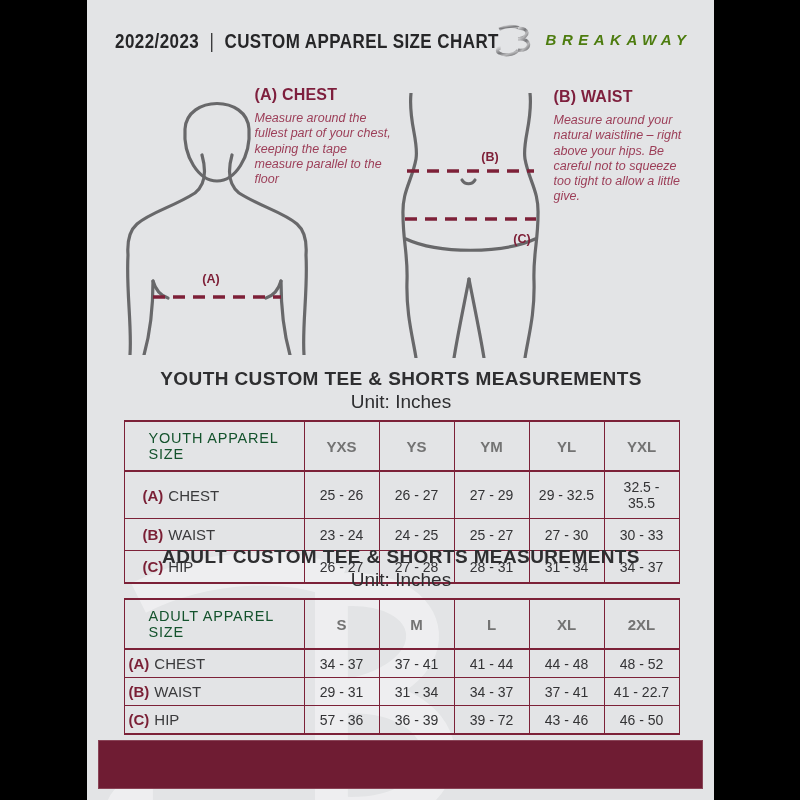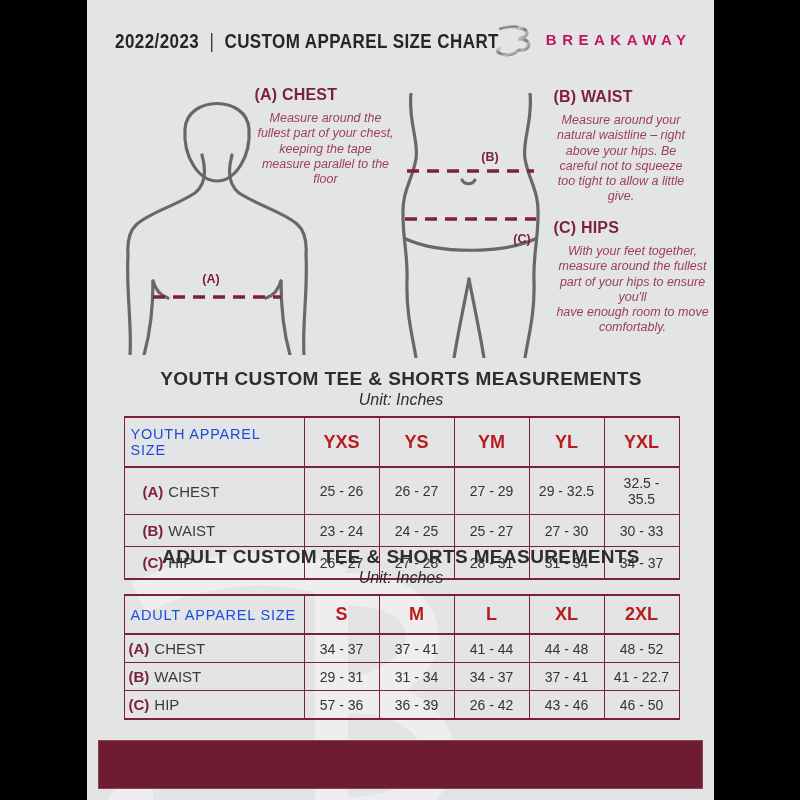--- a/index.html
+++ b/index.html
@@ -13,56 +13,56 @@
   }
   
   .header-title{
     position:absolute;left:28px;top:30px;white-space:nowrap;
     font-weight:bold;font-size:20px;color:#262628;letter-spacing:.5px;
     transform:scaleX(.85);transform-origin:left top;
   }
   .header-title .sep{margin:0 12px;font-weight:normal;color:#3a3a3c;}
   .brand{position:absolute;right:22px;top:18px;display:flex;align-items:center;gap:9px;}
   .brand-name{
-    font-weight:bold;font-size:15px;letter-spacing:5.5px;color:#be185d;
+    font-weight:bold;font-size:15px;letter-spacing:5.5px;color:#4d7c0f;font-style:italic;
   }
   
   .instr{position:absolute;z-index:1;}
   .instr-head{
     font-weight:bold;font-size:16px;color:#7e1f3d;letter-spacing:.2px;margin:0 0 7px 0;
   }
   .instr-body{
     font-style:italic;font-size:12.5px;line-height:1.22;color:#9c3e58;
-    white-space:pre-line;margin:0;text-align:center;
+    white-space:pre-line;margin:0;
   }
   #instr-chest{left:168px;top:86px;width:142px;}
   #instr-waist{left:467px;top:88px;width:135px;}
   #instr-hips {left:467px;top:219px;width:158px;}
   .figure{position:absolute;z-index:0;}
   #figure-chest{left:38px;top:85px;}
   #figure-waist-hip{left:306px;top:93px;}
   .fig-label{font-family:"Liberation Sans",sans-serif;font-weight:bold;font-size:12.5px;fill:#7e2038;}
   
   .table-section{position:absolute;left:37px;width:555px;text-align:center;z-index:1;}
   #youth-section{top:368px;}
   #adult-section{top:546px;}
   .table-title{font-size:19px;font-weight:bold;color:#2e2e30;letter-spacing:.4px;margin:0;}
-  .table-unit{font-style:italic;font-size:16px;color:#2e2e30;margin:1px 0 0 0;}
+  .table-unit{font-size:19px;color:#2e2e30;margin:1px 0 0 0;}
   table.size-table{
     border-collapse:collapse;table-layout:fixed;width:555px;margin-top:7px;background:transparent;
   }
   .size-table th,.size-table td{border:1.5px solid #7c2138;}
   .size-table thead th{border-top-width:2.5px;border-bottom-width:2.5px;}
   .size-table tbody tr:last-child td{border-bottom-width:2.5px;}
   .size-table col.c-label{width:180px;}
   .size-table col.c-size{width:75px;}
-  .size-table th{font-size:18px;font-weight:bold;color:#b91c1c;padding:8px 4px;}
+  .size-table th{font-size:15px;font-weight:bold;color:#737373;padding:8px 4px;}
   .size-table th.lbl{
-    font-weight:normal;font-size:14.5px;color:#1d4ed8;letter-spacing:.8px;
-    text-align:left;padding-left:6px;
+    font-weight:normal;font-size:14.5px;color:#14532d;letter-spacing:.8px;
+    text-align:left;padding-left:24px;
   }
   .size-table td{font-size:14px;color:#333335;padding:7px 4px;}
   .size-table td.rowlbl{text-align:left;padding-left:18px;font-size:15px;color:#3a3a3c;}
   .size-table td.rowlbl .rk{font-weight:bold;color:#7a1f35;margin-right:5px;}
   #adult-section .size-table td{padding:5px 4px;}
   
   .watermark{position:absolute;left:8px;top:498px;z-index:0;opacity:.4;}
   .footer-bar{
     position:absolute;left:11px;top:740px;width:605px;height:49px;z-index:2;
     background:#6f1c33;box-shadow:inset 0 0 0 1px rgba(255,255,255,.18);
@@ -127,25 +127,20 @@
   </svg>
 
   <div id="instr-chest" class="instr">
     <p class="instr-head">(A) CHEST</p>
     <p class="instr-body">Measure around the fullest part of your chest, keeping the tape measure parallel to the floor</p>
   </div>
   <div id="instr-waist" class="instr">
     <p class="instr-head">(B) WAIST</p>
     <p class="instr-body">Measure around your natural waistline – right above your hips. Be careful not to squeeze too tight to allow a little give.</p>
   </div>
-  <div id="instr-hips" class="instr">
-    <p class="instr-head">(C) HIPS</p>
-    <p class="instr-body">With your feet together, measure around the fullest part of your hips to ensure you'll
-have enough room to move comfortably.</p>
-  </div>
 
   <svg class="watermark" width="430" height="400" viewBox="0 0 60 56">
     <g fill="none" stroke="#ffffff" stroke-width="4.6">
       <path d="M 6,14 C 16,9 28,9 34,12"></path>
       <path d="M 33,11 L 33,44"></path>
       <path d="M 33,44 C 26,52 12,52 6,48 C 2,46 3,41 8,41"></path>
       <path d="M 33,13 C 49,11 51,26 33,28"></path>
       <path d="M 33,28 C 53,26 53,46 33,44"></path>
     </g>
   </svg>
@@ -237,21 +232,21 @@
           <td>29 - 31</td>
           <td>31 - 34</td>
           <td>34 - 37</td>
           <td>37 - 41</td>
           <td>41 - 22.7</td>
         </tr>
         <tr>
           <td class="rowlbl"><span class="rk">(C)</span><span>HIP</span></td>
           <td>57 - 36</td>
           <td>36 - 39</td>
-          <td>26 - 42</td>
+          <td>39 - 72</td>
           <td>43 - 46</td>
           <td>46 - 50</td>
         </tr>
       </tbody>
     </table>
   </div>
 
   <div class="footer-bar"></div>
 
 </div>

